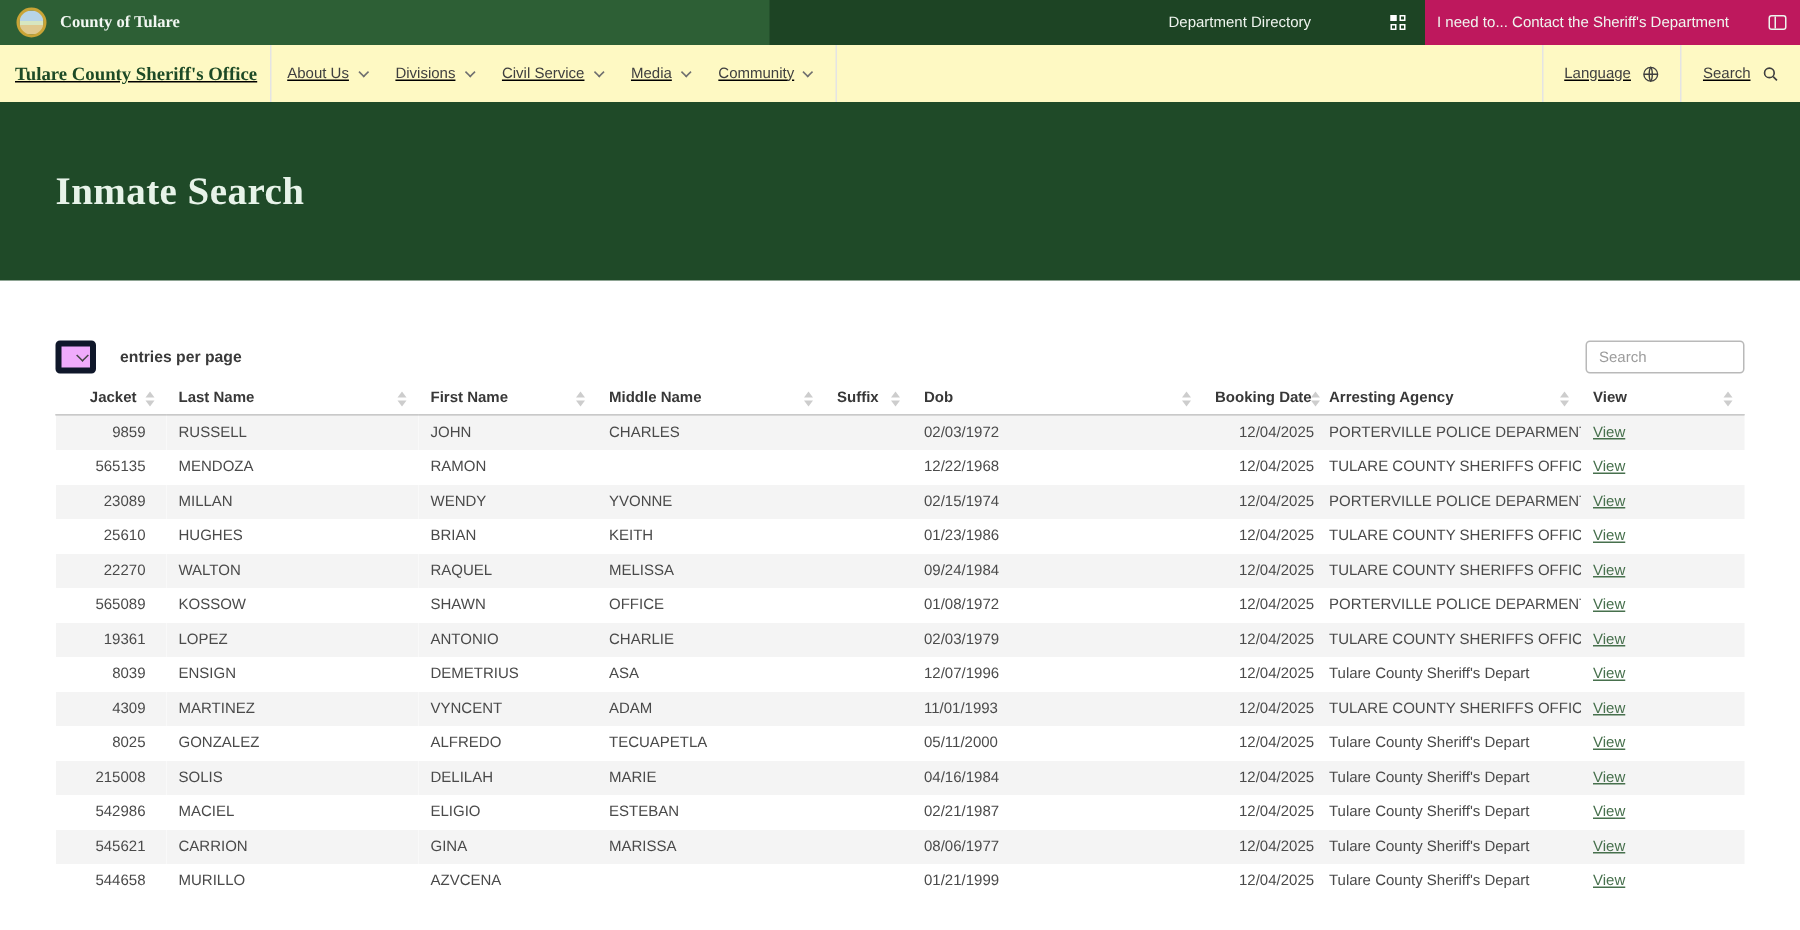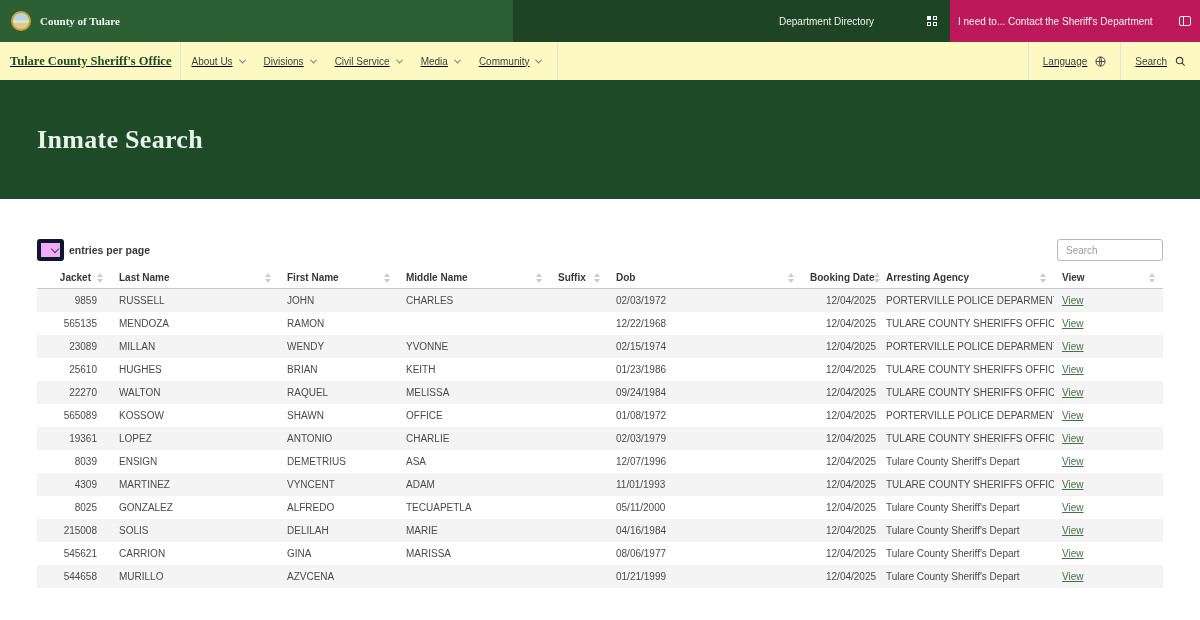--- a/index.html
+++ b/index.html
@@ -1,20 +1,20 @@
 <!DOCTYPE html>
 <html><head>
 <meta charset="utf-8">
 <style>
   * { box-sizing: border-box; margin: 0; padding: 0; }
   html,body { width:1200px; height:620px; overflow:hidden; background:#fff;
     font-family:"Liberation Sans","DejaVu Sans",sans-serif; }
 
   
-  .topbar { display:flex; height:42px; background:#2d5f35; color:#fff; }
+  .topbar { display:flex; height:30px; background:#2d5f35; color:#fff; }
   .topbar-left { width:513px; display:flex; align-items:center; gap:9px; padding-left:11px; }
   .seal { width:20px; height:20px; border-radius:50%; border:2px solid #c9a436;
     background:linear-gradient(#b7d4e6 42%, #d7e6c0 42% 62%, #dfc98f 62%); flex:none; }
   .county-label { font-family:"Liberation Serif","DejaVu Serif",serif; font-weight:700;
     font-size:11px; color:#f2f7f2; }
   .topbar-mid { flex:1; background:#1d4424; display:flex; align-items:center;
     justify-content:flex-end; gap:9px; padding-right:13px; }
   .topbar-mid span { font-size:10px; color:#eef4ee;margin-left:44px; }
   .grid-icon { display:grid; grid-template-columns:4px 4px; gap:2px; }
   .grid-icon i { width:4px; height:4px; border:1px solid #fff; }
@@ -49,21 +49,21 @@
   
   .controls { margin:40px 37px 0 37px; display:flex; align-items:center; }
   .select-wrap { position:relative; }
   .select-wrap select { appearance:none; -webkit-appearance:none; width:22px; height:22px;
     border:4px solid #0f172a; border-radius:3px; background:#f0abfc; font-size:10px;
     color:#3a3a3a; padding:0 12px 0 7px;
     font-family:"Liberation Sans","DejaVu Sans",sans-serif; }
   .select-wrap::after { content:""; position:absolute; right:6px; top:7px; width:5px; height:5px;
     border-right:1.3px solid #444; border-bottom:1.3px solid #444; transform:rotate(45deg);
     pointer-events:none; }
-  .entries-label { margin-left:5px; font-size:10.5px; font-weight:700; color:#3a3a3a; }
+  .entries-label { margin-left:16px; font-size:10.5px; font-weight:700; color:#3a3a3a; }
   .table-search { margin-left:auto; width:106px; height:22px; border:1px solid #b9b9b9;
     border-radius:3px; padding:0 8px; font-size:10px; color:#444;
     font-family:"Liberation Sans","DejaVu Sans",sans-serif; }
   .table-search::placeholder { color:#9c9c9c; }
 
   
   table { margin:6px 37px 0 37px; width:1126px; border-collapse:collapse; table-layout:fixed;
     font-size:10px; }
   th { border-bottom:1px solid #c9c9c9; padding:5px 8px; font-weight:700; color:#383838; }
   .th-inner { display:flex; align-items:center; justify-content:space-between; white-space:nowrap; }
@@ -379,20 +379,31 @@
         <td class="cell-last">SOLIS</td>
         <td class="cell-first">DELILAH</td>
         <td class="cell-middle">MARIE</td>
         <td class="cell-suffix"></td>
         <td class="cell-dob">04/16/1984</td>
         <td class="cell-booking">12/04/2025</td>
         <td class="cell-agency">Tulare County Sheriff's Depart</td>
         <td><a class="view-link">View</a></td>
       </tr>
       <tr>
+        <td class="cell-jacket">542986</td>
+        <td class="cell-last">MACIEL</td>
+        <td class="cell-first">ELIGIO</td>
+        <td class="cell-middle">ESTEBAN</td>
+        <td class="cell-suffix"></td>
+        <td class="cell-dob">02/21/1987</td>
+        <td class="cell-booking">12/04/2025</td>
+        <td class="cell-agency">Tulare County Sheriff's Depart</td>
+        <td><a class="view-link">View</a></td>
+      </tr>
+      <tr>
         <td class="cell-jacket">545621</td>
         <td class="cell-last">CARRION</td>
         <td class="cell-first">GINA</td>
         <td class="cell-middle">MARISSA</td>
         <td class="cell-suffix"></td>
         <td class="cell-dob">08/06/1977</td>
         <td class="cell-booking">12/04/2025</td>
         <td class="cell-agency">Tulare County Sheriff's Depart</td>
         <td><a class="view-link">View</a></td>
       </tr>

